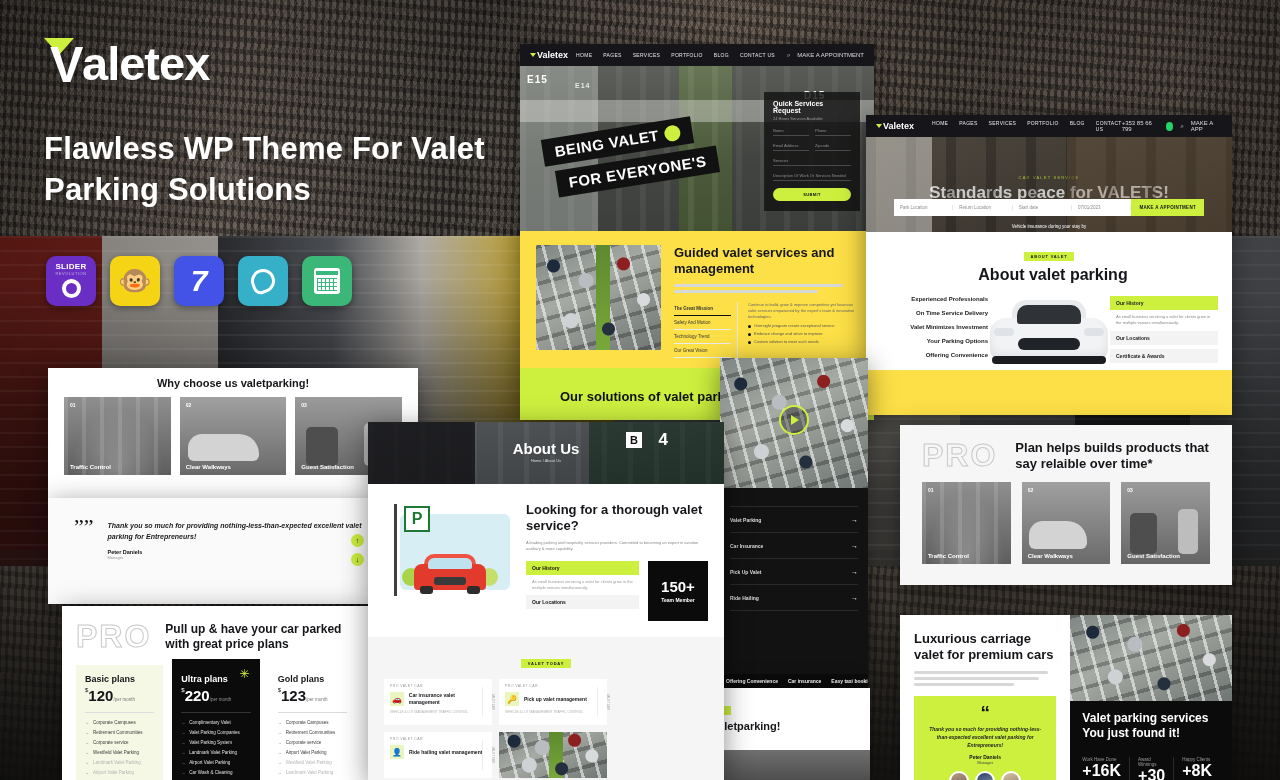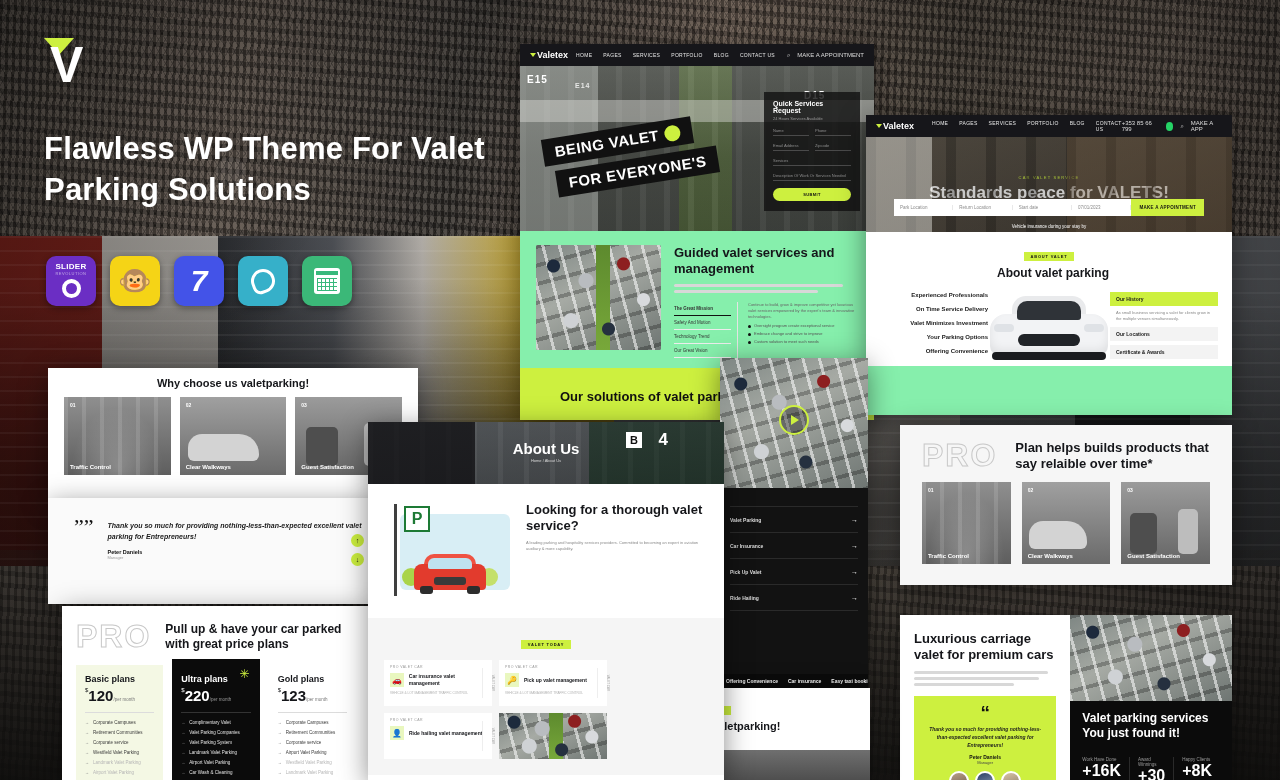--- a/index.html
+++ b/index.html
@@ -78,21 +78,21 @@
   .monkey { font-size:27px; line-height:1; }
   .seven { color:#fff; font-size:30px; font-weight:bold; font-style:italic; }
   .wpb { width:24px; height:24px; border:3px solid #fff; border-radius:50% 50% 50% 8px; transform:rotate(-20deg); }
   .cal { width:26px; height:26px; background:#fff; border-radius:3px; position:relative; }
   .cal:before{content:"";position:absolute;left:2px;right:2px;top:3px;height:4px;background:#38b87c;}
   .cal:after{content:"";position:absolute;left:3px;right:3px;top:10px;bottom:3px;
     background-image:linear-gradient(90deg,#38b87c 1.5px,transparent 1.5px),linear-gradient(180deg,#38b87c 1.5px,transparent 1.5px);
     background-size:4px 4px;}
 
   
-  .mock { position:absolute; background:#86efac; box-shadow:0 6px 26px rgba(0,0,0,.45); overflow:hidden; }
+  .mock { position:absolute; background:#fde047; box-shadow:0 6px 26px rgba(0,0,0,.45); overflow:hidden; }
   .navbar { height:22px; background:#16161a; display:flex; align-items:center; padding:0 10px; }
   .navbar .nlogo { color:#fff; font-size:9px; font-weight:bold; display:flex; align-items:center; }
   .navbar .nlogo .t { width:0;height:0;border-left:3px solid transparent;border-right:3px solid transparent;border-top:4px solid #cdf03f;margin-right:1px; }
   .nav-links { display:flex; gap:11px; margin-left:auto; }
   .nav-links span { color:#e6e6e6; font-size:5px; letter-spacing:.3px; text-transform:uppercase; }
   .nav-right { display:flex; align-items:center; gap:7px; margin-left:12px; }
   .nav-right .sr { color:#ddd; font-size:6px; }
   .lorem { background:#d8d8d8; height:3px; border-radius:2px; }
 
   
@@ -155,21 +155,21 @@
       repeating-linear-gradient(90deg, rgba(0,0,0,.25) 0 10px, transparent 10px 40px);
   }
   .eyebrow { color:#cdf03f; font-size:4px; letter-spacing:1.2px; text-align:center; text-transform:uppercase; }
   #m2 h1 { color:#fff; font-size:17px; font-weight:bold; text-align:center; margin-top:3px; }
   .searchbar { position:absolute; left:28px; right:28px; bottom:16px; height:17px; background:#fff; display:flex; align-items:center; }
   .searchbar .sf { flex:1; border-right:1px solid #e9e9e9; padding:0 6px; font-size:4.5px; color:#8b8b8b; }
   .searchbar .sbtn { background:#cdf03f; color:#111; font-size:4.5px; font-weight:bold; padding:0 8px; height:17px; display:flex; align-items:center; letter-spacing:.3px; }
   .underhero { position:absolute; left:0; right:0; bottom:3px; text-align:center; color:#fff; font-size:4.5px; }
   #m2 .about { padding:12px 0 0; background:#fff; }
   .badge-green { display:inline-block; background:#cdf03f; color:#111; font-size:4px; font-weight:bold; padding:2px 7px; letter-spacing:.8px; text-transform:uppercase; }
-  #m2 .about h2 { text-align:center; font-size:12px; font-weight:bold; color:#15161a; margin-top:4px;padding-left:8px; }
+  #m2 .about h2 { text-align:center; font-size:16px; font-weight:bold; color:#15161a; margin-top:4px;padding-left:8px; }
   .about-grid { display:flex; align-items:center; margin-top:8px; padding:0 14px; }
   .about-list { width:108px; text-align:right; }
   .about-list div { font-size:6px; color:#1b1b1b; font-weight:bold; margin-bottom:8px; }
   .carimg { flex:1; height:78px; position:relative; }
   .accord { width:108px; }
   .accord div { font-size:5px; color:#1b1b1b; font-weight:bold; background:#f3f3f3; padding:4px 6px; margin-bottom:4px; }
   .accord div.on { background:#cdf03f; }
   .accord p { font-size:4px; color:#888; line-height:6px; padding:0 6px 5px; }
 
   
@@ -342,20 +342,21 @@
   <div class="bottomdark"></div>
   <div class="vign"></div>
 </div>
 
 <div id="hero">
   <div class="logo">
     <div class="logo-mark">
       <div class="tri"></div>
         <div class="vv">V</div>
     </div>
+    <div class="logo-text">aletex</div>
   </div>
   <div class="tagline">Flawless WP Theme For Valet Parking Solutions</div>
 </div>
 
 <div id="plugins">
   <div class="plug" style="background:#6b2ec4">
     <div class="ptitle">SLIDER</div>
     <div class="psub">REVOLUTION</div>
     <div class="ring"></div>
   </div>
@@ -719,20 +720,31 @@
           <div class="b"></div>
           <div class="w"></div>
           <div class="g"></div>
           <div class="wl"></div>
           <div class="wr"></div>
         </div>
     </div>
     <div class="lookr">
       <h3>Looking for a thorough valet service?</h3>
       <p class="desc">A leading parking and hospitality services providers. Committed to becoming an expert in aviation auxiliary &amp; more capability.</p>
+      <div class="acc2">
+        <div class="left">
+          <div class="ai on">Our History</div>
+          <p>As small business servicing a valet for clients grow in the multiple venues simultaneously.</p>
+          <div class="ai">Our Locations</div>
+        </div>
+        <div class="teambadge">
+          <div class="bg">150+</div>
+          <div class="bs">Team Member</div>
+        </div>
+      </div>
     </div>
   </div>
   <div class="interest">
     <div class="ctr">
       <span class="badge-green">VALET TODAY</span>
     </div>
     <div class="icards">
       <div class="icard">
         <div style="flex:1">
           <div class="tag">PRO VALET CAR</div>

